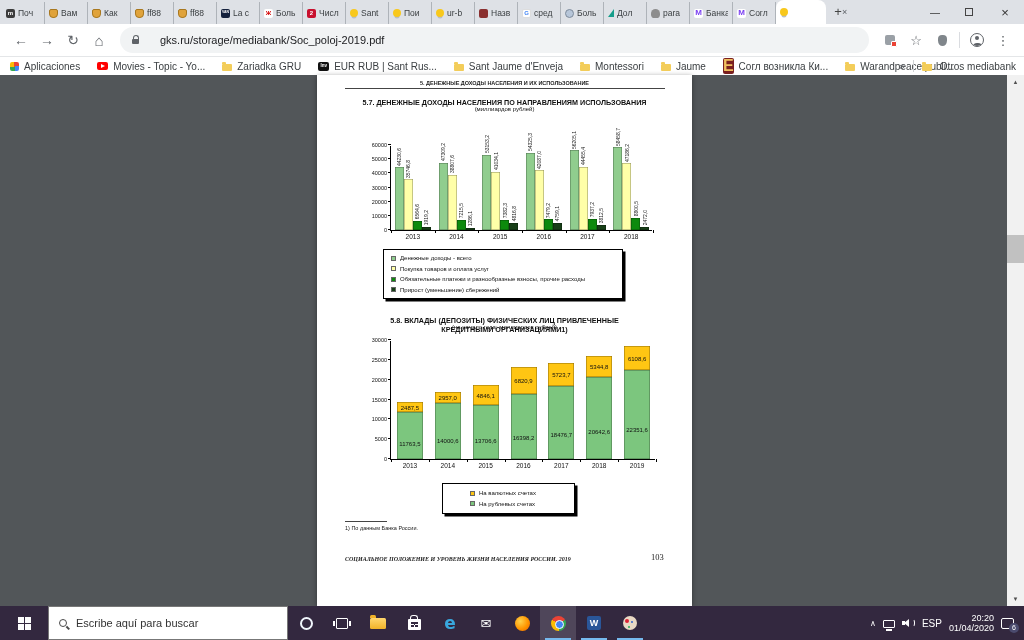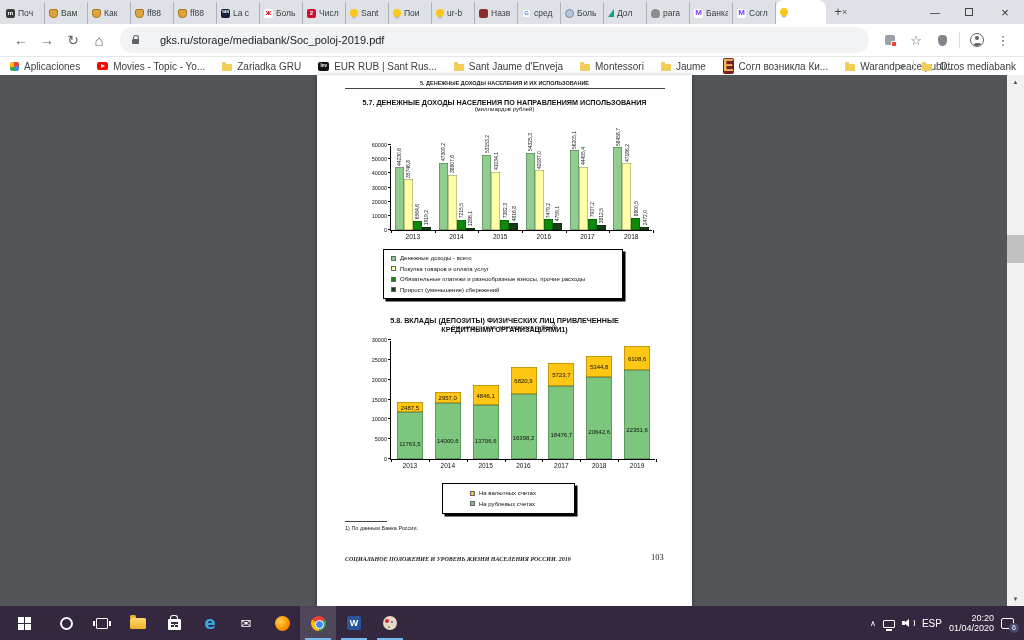--- a/index.html
+++ b/index.html
@@ -501,20 +501,24 @@
 
 <div id="taskbar">
   <div id="startbtn">
     <span class="winlogo">
         <span></span>
         <span></span>
         <span></span>
         <span></span>
       </span>
   </div>
+  <div id="tsearch">
+    <span class="mag"></span>
+    <span id="tsearch-text">Escribe aquí para buscar</span>
+  </div>
   <div class="app">
       <span class="cortana"></span>
     </div>
   <div class="app">
       <span class="taskview"></span>
     </div>
   <div class="app">
       <span class="tfolder"></span>
     </div>
   <div class="app">

